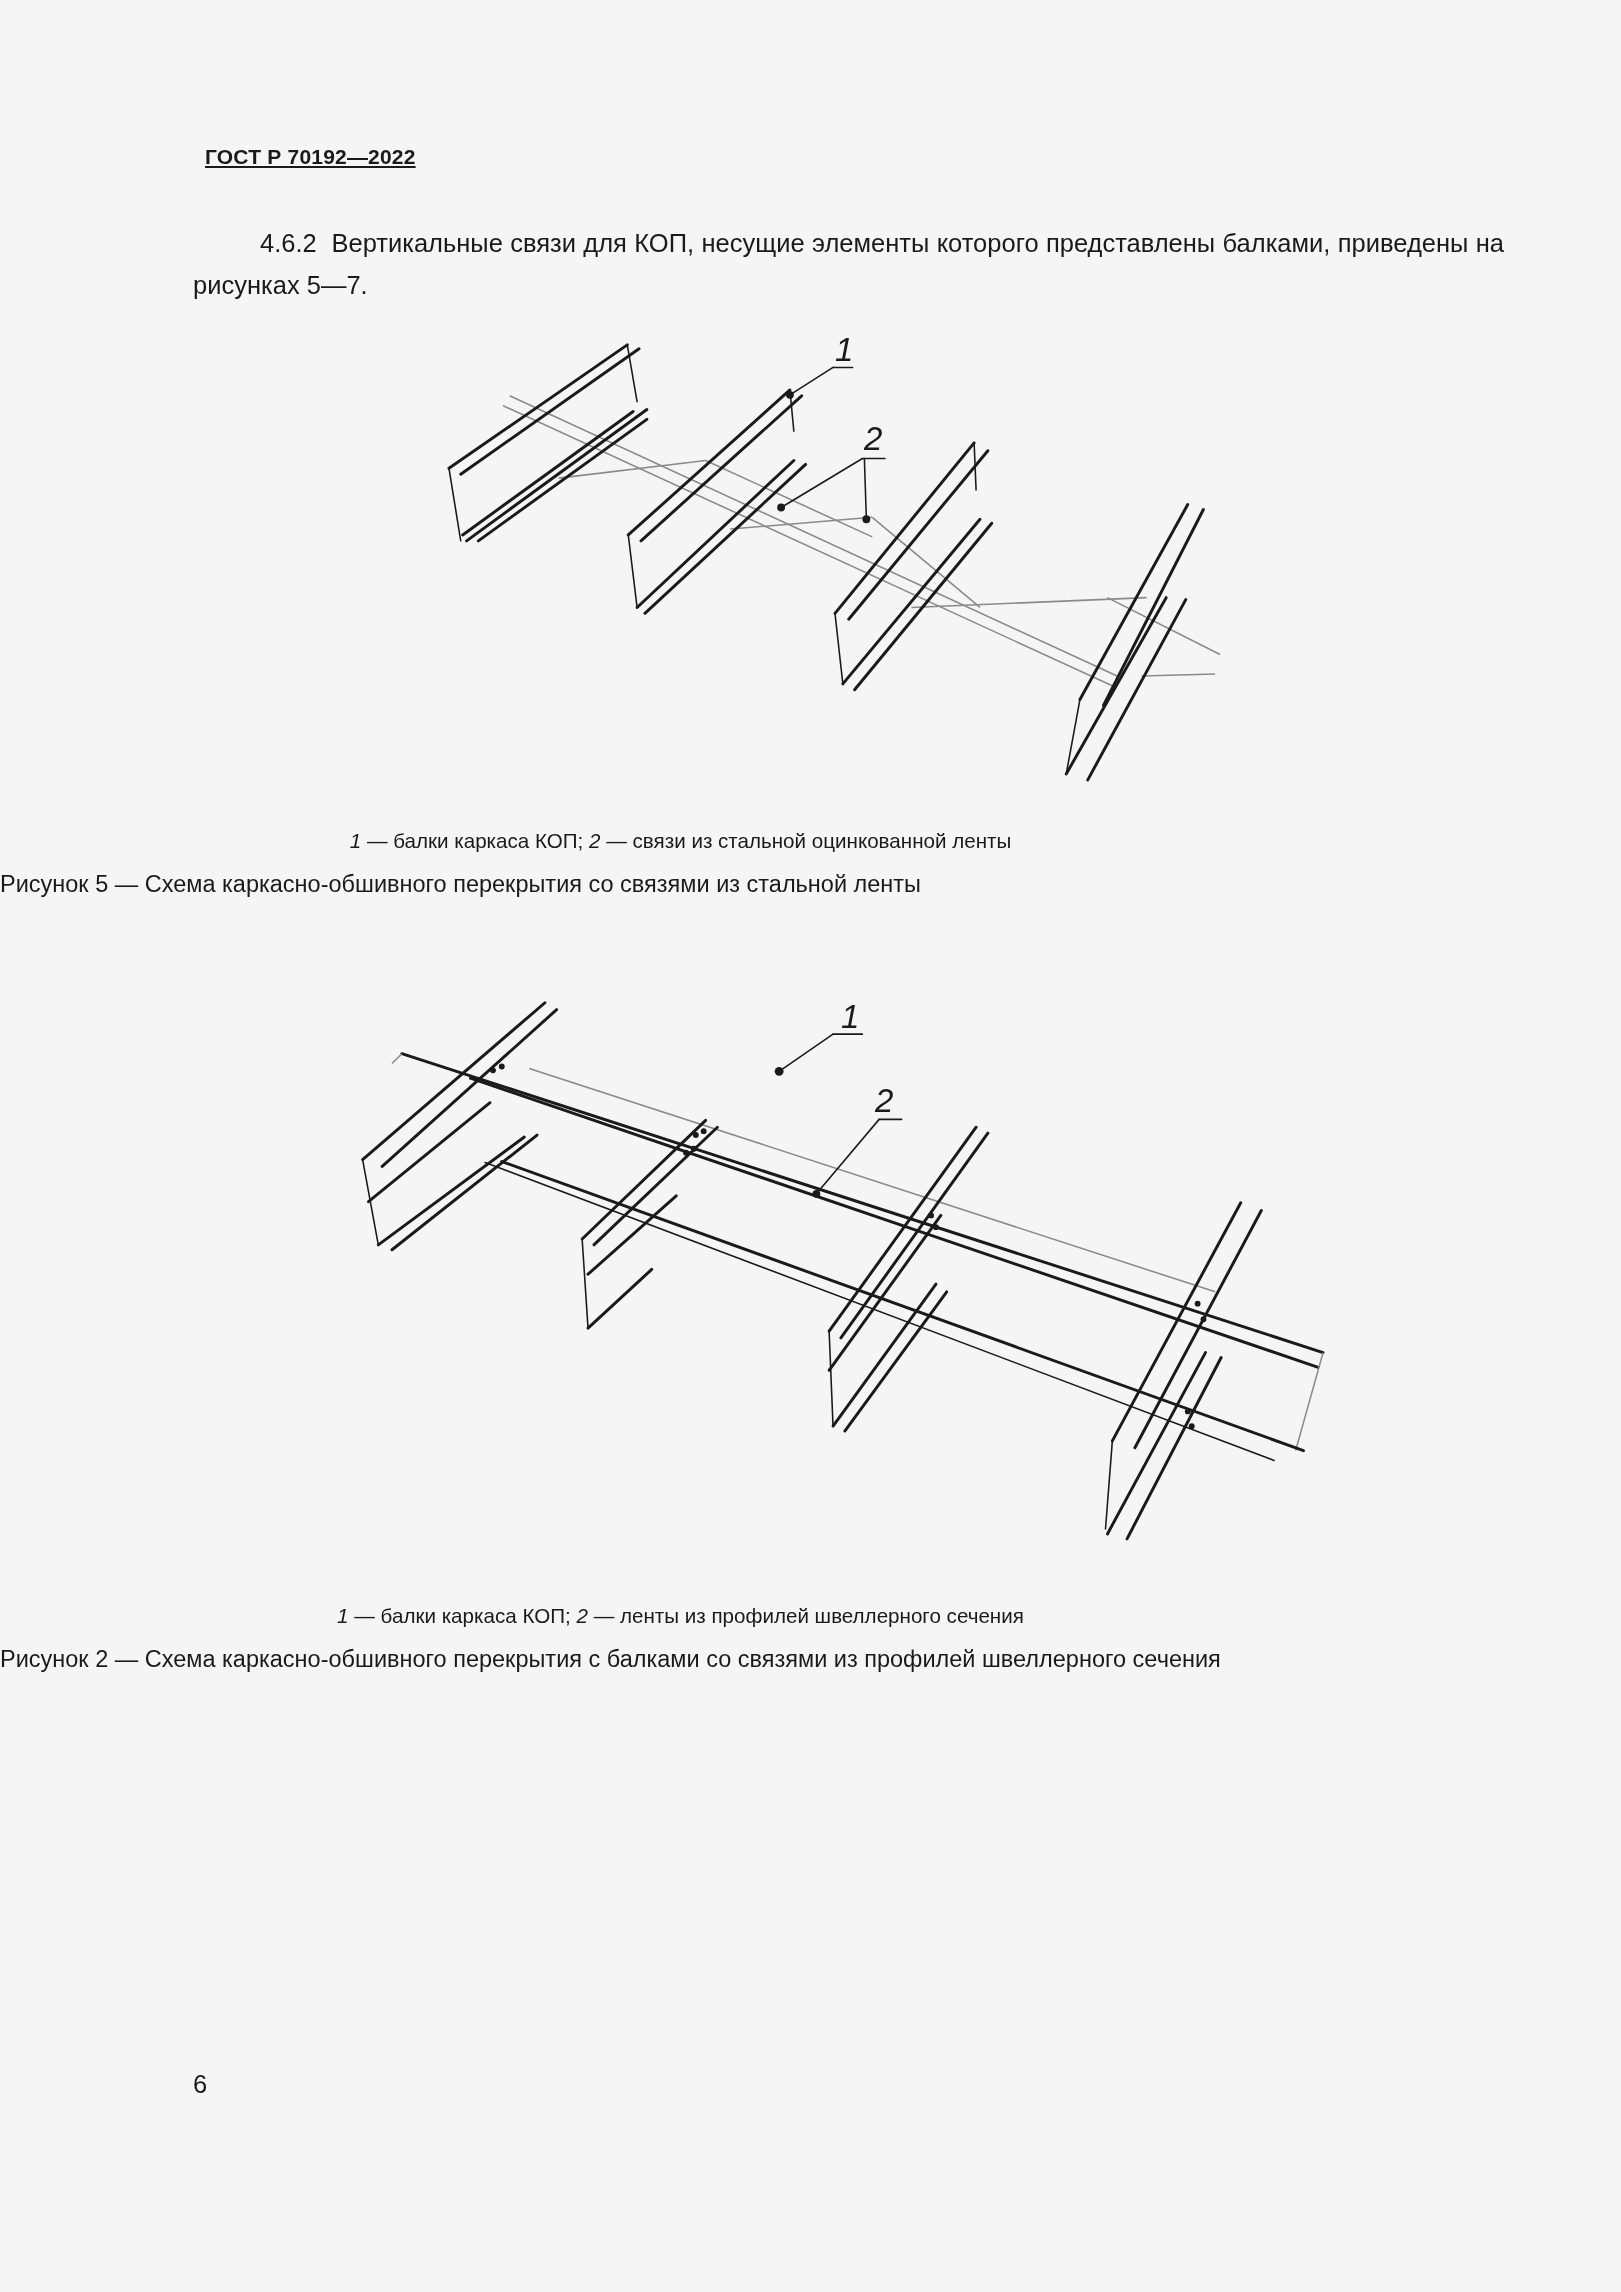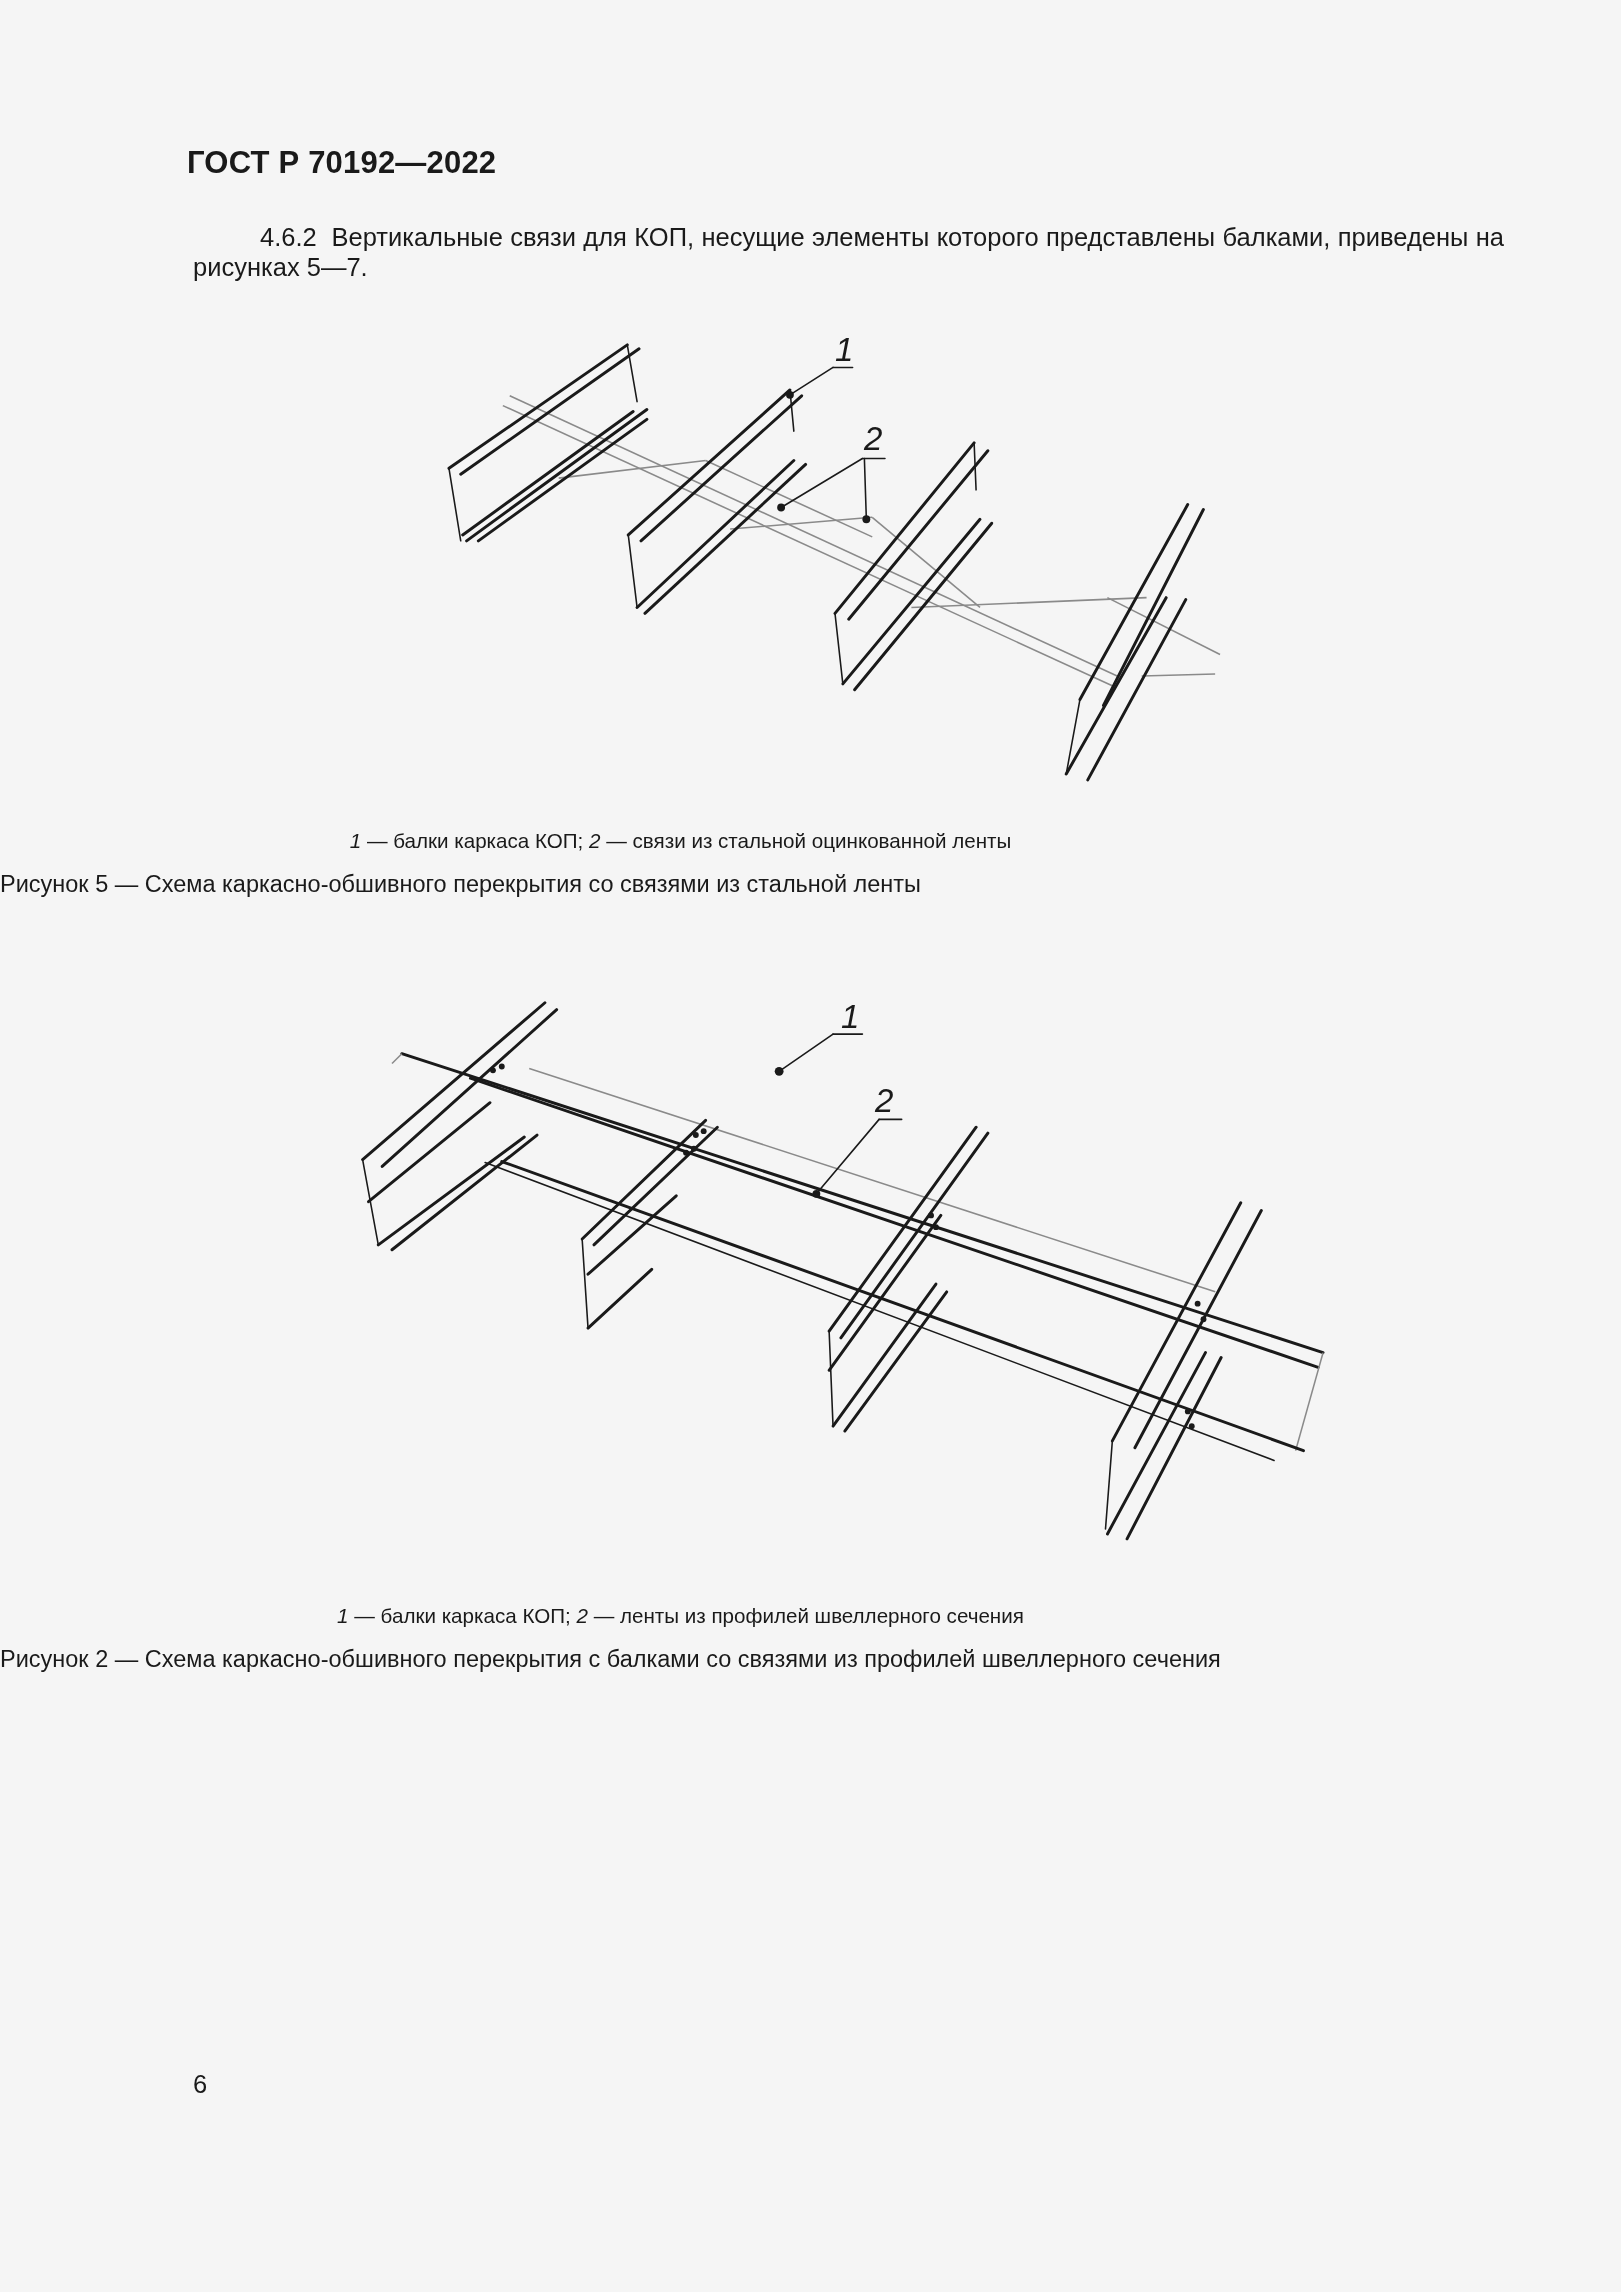--- a/index.html
+++ b/index.html
@@ -5,26 +5,26 @@
     html, body { margin: 0; padding: 0; }
     body {
       width: 1621px; height: 2293px;
       background: #f5f5f5;
       position: relative;
       overflow: hidden;
       font-family: "Liberation Sans", "DejaVu Sans", sans-serif;
       color: #1a1a1a;
     }
     .doc-header {
-      position: absolute; left: 187px; top: 145px;
-      font-size: 31px; font-weight: bold; letter-spacing: 0.2px;
+      position: absolute; left: 205px; top: 145px;
+      font-size: 21px; font-weight: bold; letter-spacing: 0.2px; text-decoration: underline;
     }
     .paragraph {
       position: absolute; left: 193px; top: 222px; width: 1311px;
-      font-size: 25.5px; line-height: 30px; text-align: justify;
+      font-size: 25.5px; line-height: 42px; text-align: justify;
     }
     .paragraph .indent { display: inline-block; width: 67px; }
     .figure {
       position: absolute; left: 0; width: 1621px;
     }
     .figure svg { position: absolute; }
     .legend {
       position: absolute; left: 0; width: 1361px; text-align: center;
       font-size: 20.6px;
     }

